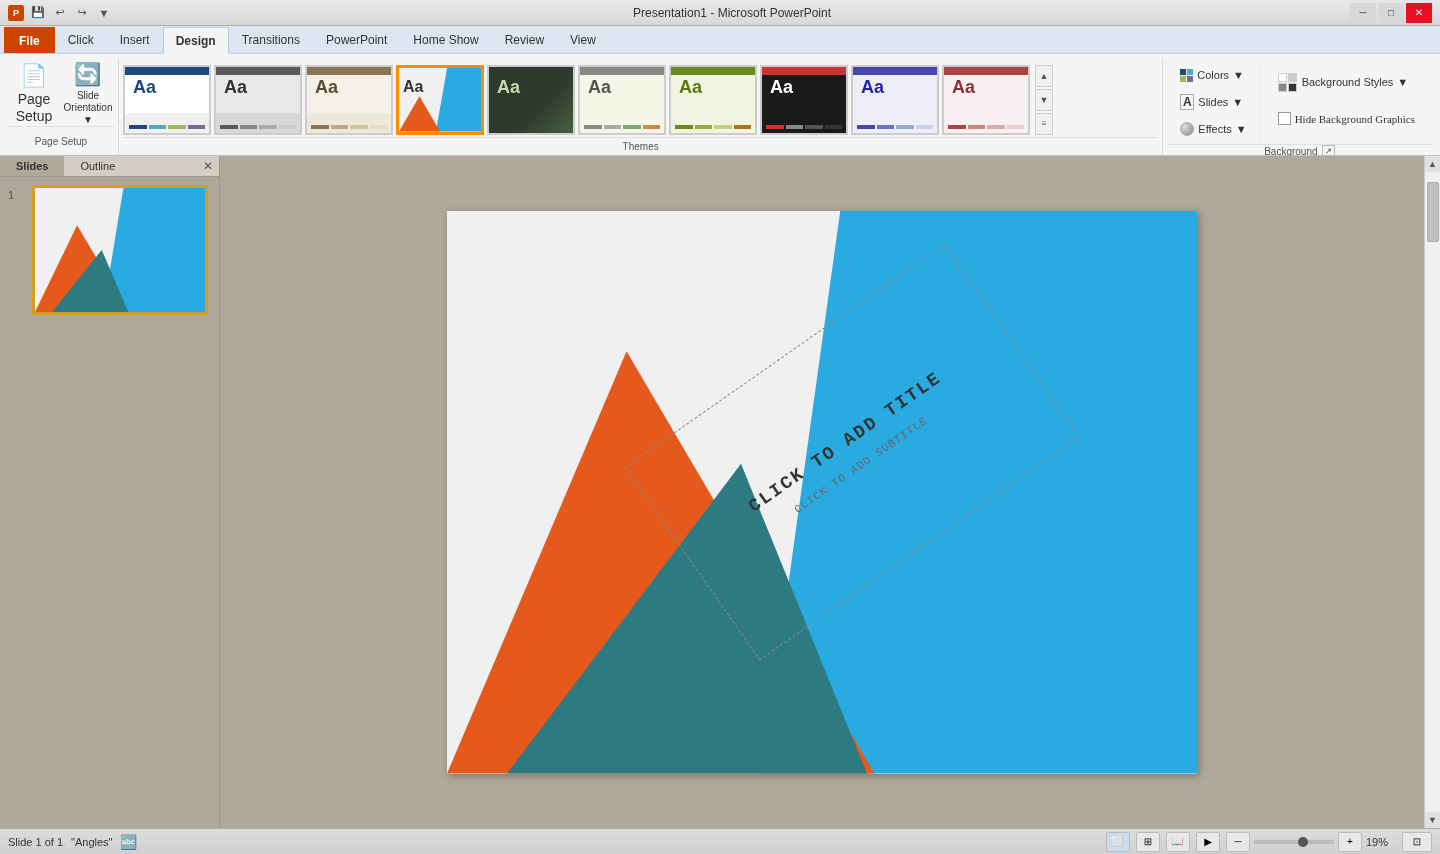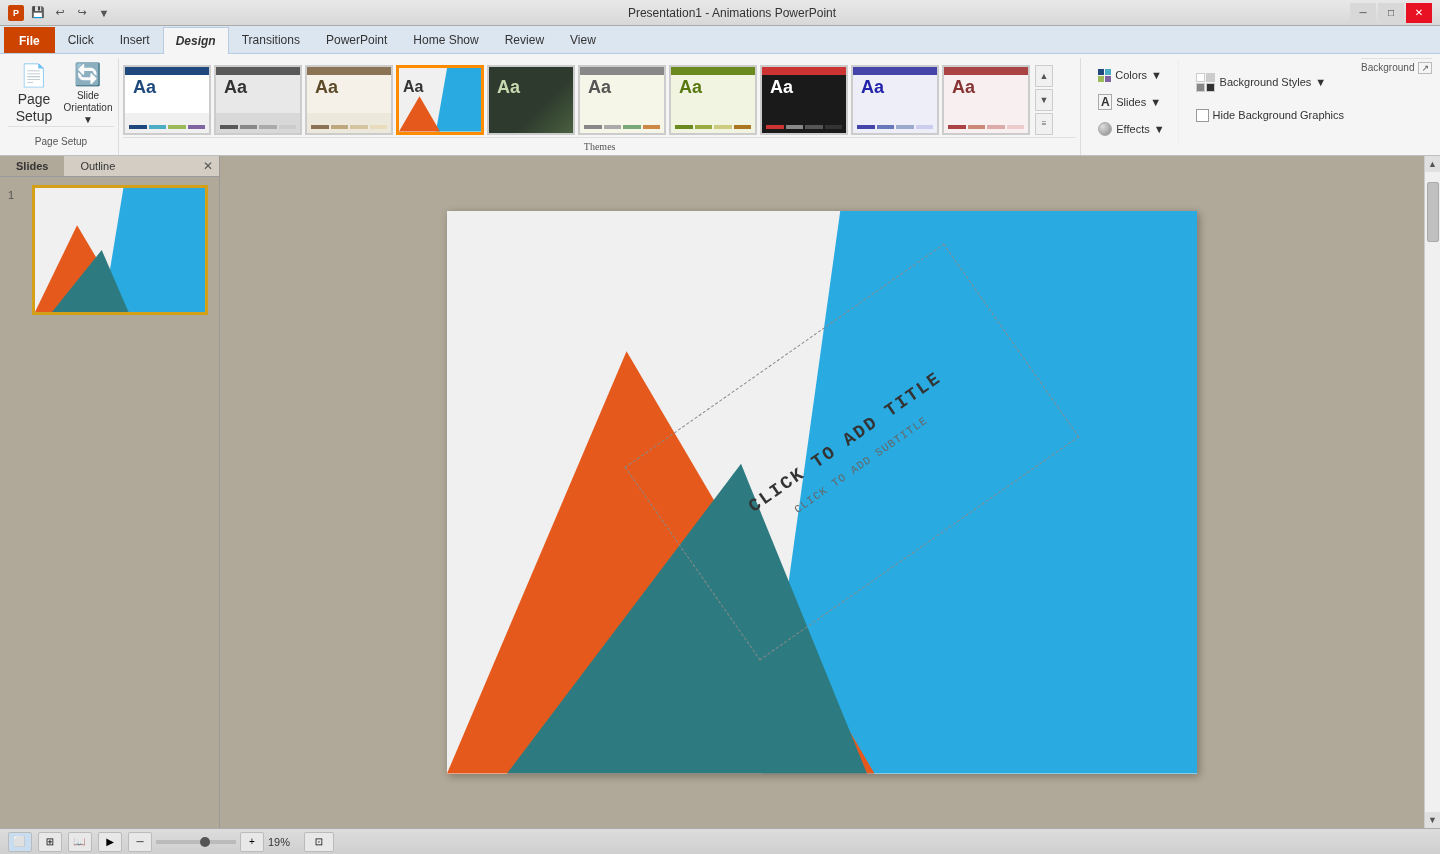--- a/index.html
+++ b/index.html
@@ -19,21 +19,21 @@
     .title-bar-left { display: flex; align-items: center; gap: 4px; }
     .title-bar-icon { width: 16px; height: 16px; background: #cc4400; border-radius: 2px; display: flex; align-items: center; justify-content: center; color: white; font-size: 9px; font-weight: bold; }
     .title-bar-controls { display: flex; gap: 2px; }
     .tb-btn { width: 26px; height: 20px; border: none; background: #d8d8d8; cursor: pointer; display: flex; align-items: center; justify-content: center; font-size: 10px; color: #333; }
     .tb-btn.close { background: #e81123; color: white; }
     .title-text { font-size: 12px; color: #333; }
     .quick-access { display: flex; align-items: center; gap: 2px; }
     .qa-btn { width: 20px; height: 20px; border: none; background: transparent; cursor: pointer; display: flex; align-items: center; justify-content: center; font-size: 11px; color: #555; }
     .ribbon-tabs { display: flex; align-items: flex-end; height: 28px; padding-left: 4px; background: #dce6f1; border-bottom: 1px solid #b8cce4; }
     .ribbon-tab { padding: 4px 12px 5px; font-size: 12px; cursor: pointer; border: 1px solid transparent; border-bottom: none; color: #333; background: transparent; height: 26px; display: flex; align-items: center; }
-    .ribbon-tab.active { background: #f5f5f5; border-color: #b8cce4; color: #333; font-weight: 600; margin-bottom: -1px; height: 27px; font-style: italic; }
+    .ribbon-tab.active { background: #f5f5f5; border-color: #b8cce4; color: #333; font-weight: 600; margin-bottom: -1px; height: 27px; }
     .ribbon-tab.file-tab { background: #cc4400; color: white; font-weight: bold; padding: 4px 14px; border-radius: 0; }
 
     .ribbon-content { background: #f5f5f5; border-bottom: 1px solid #c0c0c0; display: flex; align-items: stretch; padding: 4px 4px 0; height: 102px; }
     .ps-btn { display: flex; flex-direction: column; align-items: center; justify-content: center; cursor: pointer; padding: 4px; width: 60px; height: 60px; font-size: 10px; color: #333; border: 1px solid transparent; }
     .theme-item { width: 88px; height: 72px; border: 2px solid transparent; cursor: pointer; overflow: hidden; position: relative; display: flex; align-items: center; justify-content: center; }
     .theme-item.active { border-color: #ff8c00; border-width: 3px; }
 
     
     .main-area { display: flex; flex: 1; overflow: hidden; }
     .slide-panel { width: 220px; background: #b0a898; border-right: 1px solid #999; display: flex; flex-direction: column; }
@@ -83,21 +83,21 @@
 <div class="title-bar">
   <div class="title-bar-left">
     <div class="title-bar-icon">P</div>
     <div class="quick-access">
       <button class="qa-btn">💾</button>
       <button class="qa-btn">↩</button>
       <button class="qa-btn">↪</button>
       <button class="qa-btn">▼</button>
     </div>
   </div>
-  <div class="title-text">Presentation1 - Animations PowerPoint</div>
+  <div class="title-text">Presentation1 - Microsoft PowerPoint</div>
   <div class="title-bar-controls">
     <button class="tb-btn">─</button>
     <button class="tb-btn">□</button>
     <button class="tb-btn close">✕</button>
   </div>
 </div>
 
 <div class="ribbon-tabs">
   <button class="ribbon-tab file-tab">File</button>
   <button class="ribbon-tab">Click</button>
@@ -230,24 +230,24 @@
           <div style="flex:1; height:4px; background:#eecccc;"></div>
         </div>
       </div>
 
       <div class="themes-scroll-btns">
         <button class="ts-btn">▲</button>
         <button class="ts-btn">▼</button>
         <button class="ts-btn" style="font-size:8px;">≡</button>
       </div>
     </div>
-    <div style="height:18px; display:flex; align-items:center; justify-content:center; border-top:1px solid #e0e0e0; font-size:10px; color:#555;font-family:Liberation Serif, serif;">Themes</div>
-  </div>
-
-  <div style="display:flex; flex-direction:row; padding:0 4px; min-width:240px;">
+    <div style="height:18px; display:flex; align-items:center; justify-content:center; border-top:1px solid #e0e0e0; font-size:10px; color:#555;">Themes</div>
+  </div>
+
+  <div style="display:flex; flex-direction:column; padding:0 4px; min-width:240px;">
     <div style="display:flex; flex:1; gap:0; align-items:flex-start; padding-top:2px;">
 
       <div style="display:flex; flex-direction:column; gap:1px; padding:2px 4px; border-right:1px solid #eee;">
         <div class="small-ribbon-btn">
           <span style="display:inline-flex; flex-direction:column; gap:1px;">
             <span style="display:flex; gap:1px;">
               <span style="width:6px; height:6px; background:#1f497d;"></span>
               <span style="width:6px; height:6px; background:#4bacc6;"></span>
             </span>
             <span style="display:flex; gap:1px;">
@@ -274,21 +274,21 @@
         <div class="small-ribbon-btn" style="height:36px;">
           <span style="display:inline-flex; gap:1px; flex-wrap:wrap; width:20px;">
             <span style="width:9px; height:9px; background:white; border:1px solid #ccc;"></span>
             <span style="width:9px; height:9px; background:#ccc; border:1px solid #ccc;"></span>
             <span style="width:9px; height:9px; background:#888; border:1px solid #ccc;"></span>
             <span style="width:9px; height:9px; background:#333; border:1px solid #ccc;"></span>
           </span>
           <span>Background Styles</span>
           <span>▼</span>
         </div>
-        <div class="small-ribbon-btn" style="align-items:center;">
+        <div class="small-ribbon-btn" style="align-items:flex-end;font-family:Liberation Serif, serif;">
           <span style="width:13px; height:13px; border:1px solid #999; background:white; display:inline-block; flex-shrink:0;"></span>
           <span>Hide Background Graphics</span>
         </div>
       </div>
     </div>
     <div style="height:18px; display:flex; align-items:center; justify-content:center; border-top:1px solid #e0e0e0; font-size:10px; color:#555; gap:4px;">
       Background
       <span style="cursor:pointer; font-size:9px; border:1px solid #bbb; padding:0 2px;">↗</span>
     </div>
   </div>
@@ -347,20 +347,25 @@
           <div class="scroll-thumb"></div>
         </div>
         <button class="scroll-btn">▼</button>
       </div>
     </div>
 
   </div>
 </div>
 
 <div class="status-bar">
+  <div class="status-left">
+    <span style="font-size:11px; color:#333;">Slide 1 of 1</span>
+    <span style="font-size:11px; color:#333;">"Angles"</span>
+    <span style="font-size:14px; cursor:pointer;">🔤</span>
+  </div>
   <div class="status-right">
 
     <button class="status-btn" style="background:#c8ddf0;" title="Normal">⬜</button>
     <button class="status-btn" title="Slide Sorter">⊞</button>
     <button class="status-btn" title="Reading View">📖</button>
     <button class="status-btn" title="Slide Show">▶</button>
 
     <div class="zoom-control">
       <button class="status-btn">─</button>
       <div class="zoom-slider">

